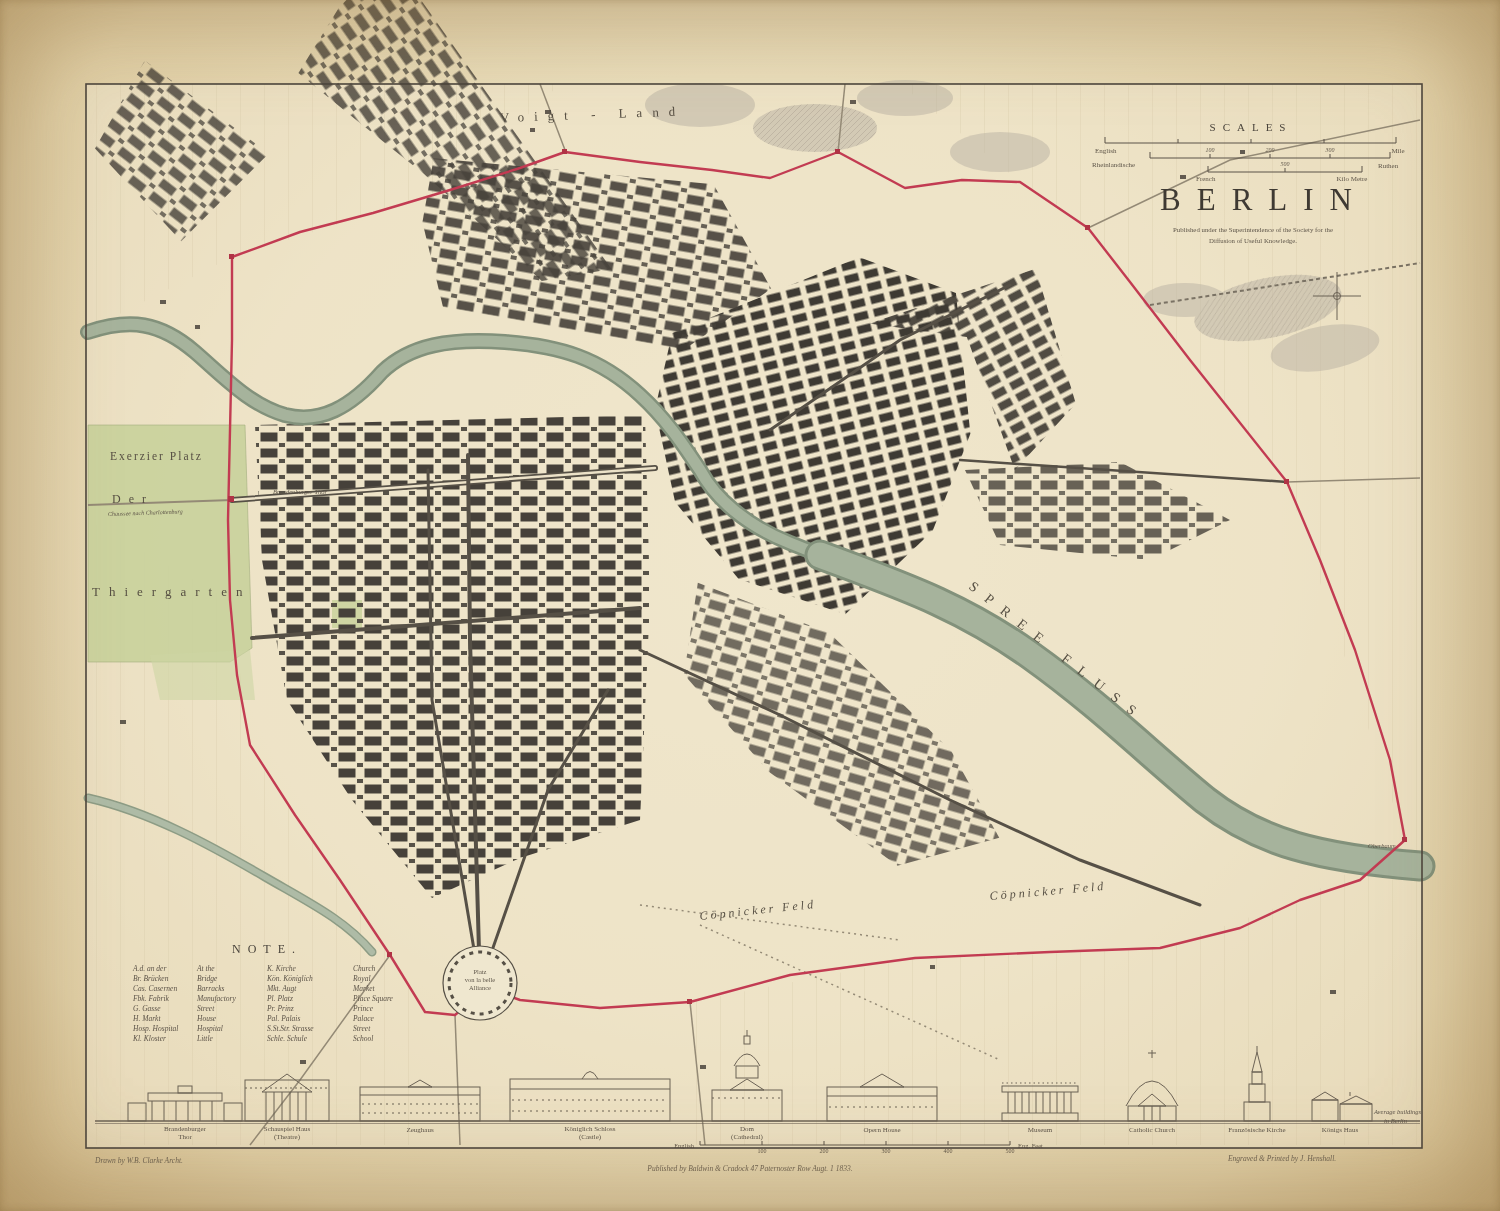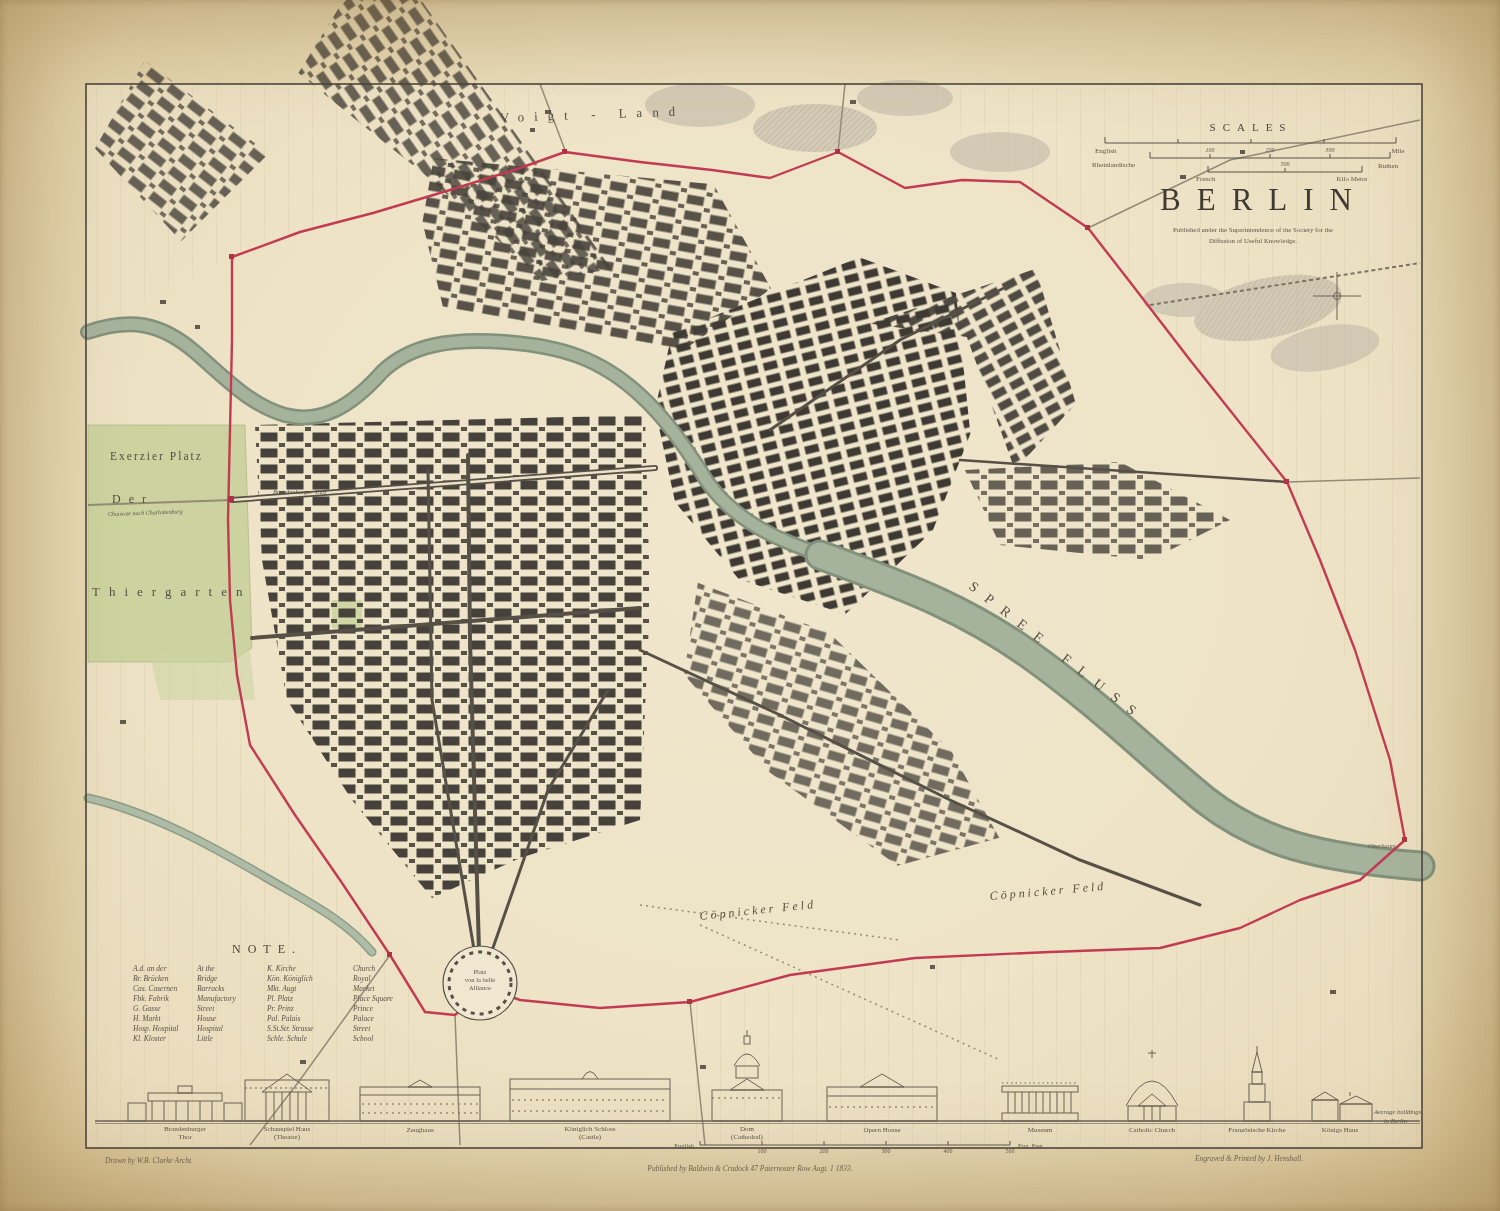--- a/index.html
+++ b/index.html
@@ -14,22 +14,22 @@
   }
   svg text{font-family:"Liberation Serif", serif;}
   .lbl{fill:#564f43;}
   .tiny{fill:#5f564a;}
   .note-block{position:absolute;left:133px;top:942px;width:268px;}
   .note-heading{text-align:center;font-size:12px;letter-spacing:7px;color:#4a443c;margin:0 0 7px 0;}
   .note-grid{display:grid;grid-template-columns:64px 70px 86px 48px;row-gap:1px;
     font-size:7.5px;font-style:italic;color:#5c5348;line-height:9px;}
   .footer-text{position:absolute;font-size:7.5px;font-style:italic;color:#6b6152;}
   .f-center{left:450px;top:1164px;width:600px;text-align:center;}
-  .f-left{left:105px;top:1156px;text-align:center;}
-  .f-right{left:1195px;top:1154px;}
+  .f-left{left:95px;top:1156px;text-align:center;}
+  .f-right{left:1228px;top:1154px;}
 </style>
 </head>
 <body>
 
 <div class="page">
 
 <svg width="1500" height="1211" viewBox="0 0 1500 1211" style="position:absolute;inset:0;">
   <defs>
     <pattern id="pb1" width="26" height="16" patternUnits="userSpaceOnUse">
       <rect x="0.5" y="0.5" width="17" height="9" fill="#46413a"></rect>

